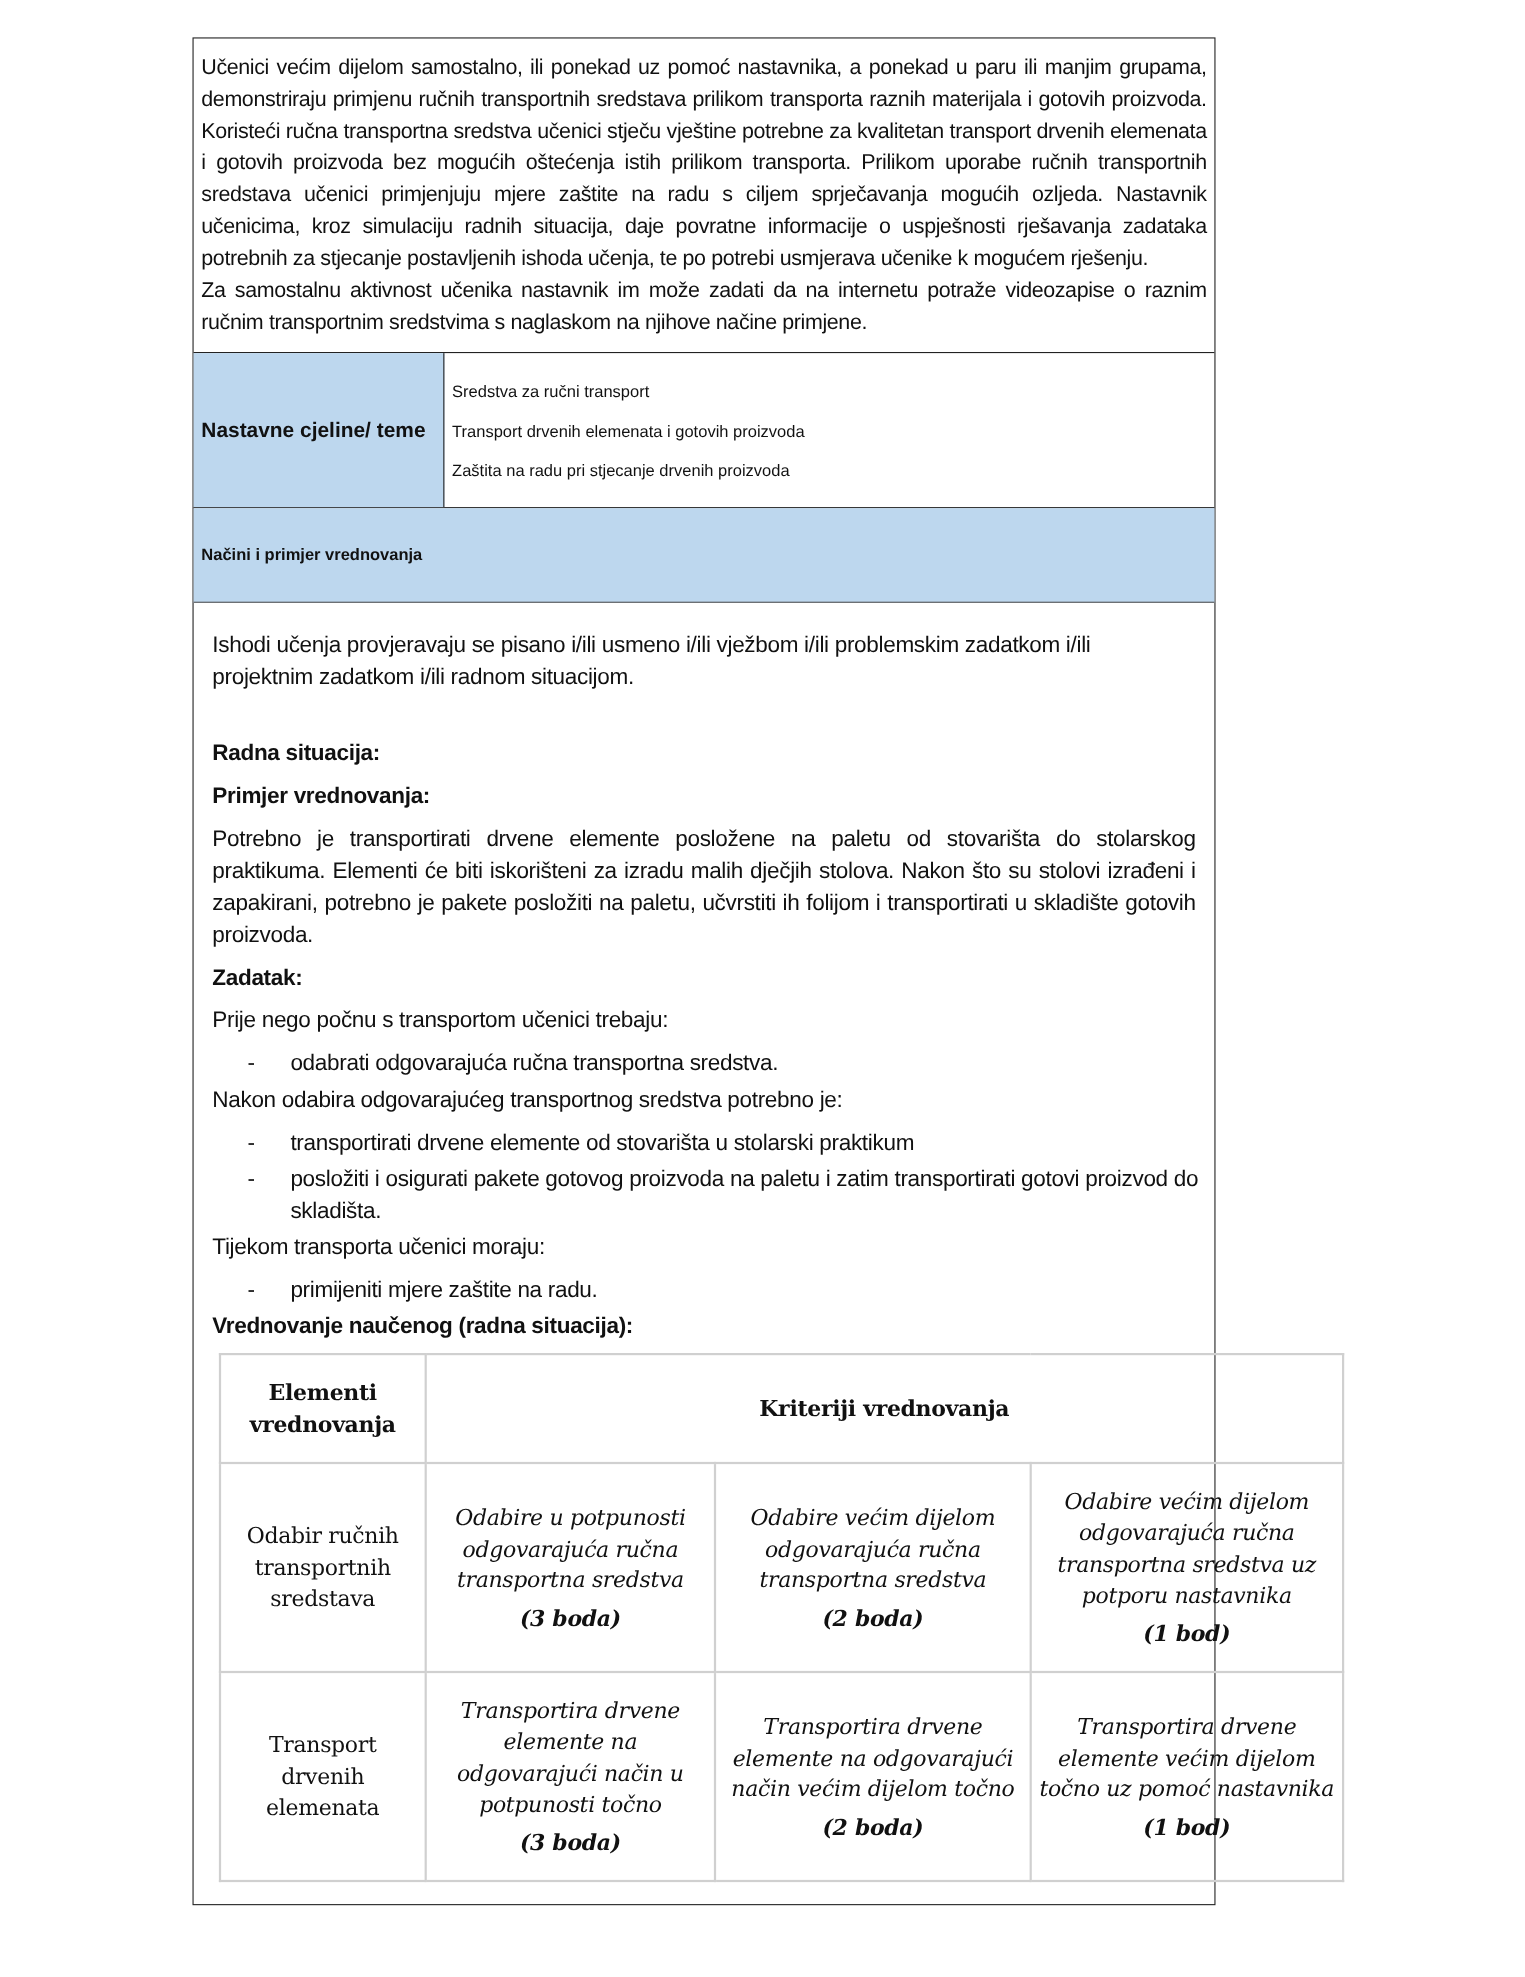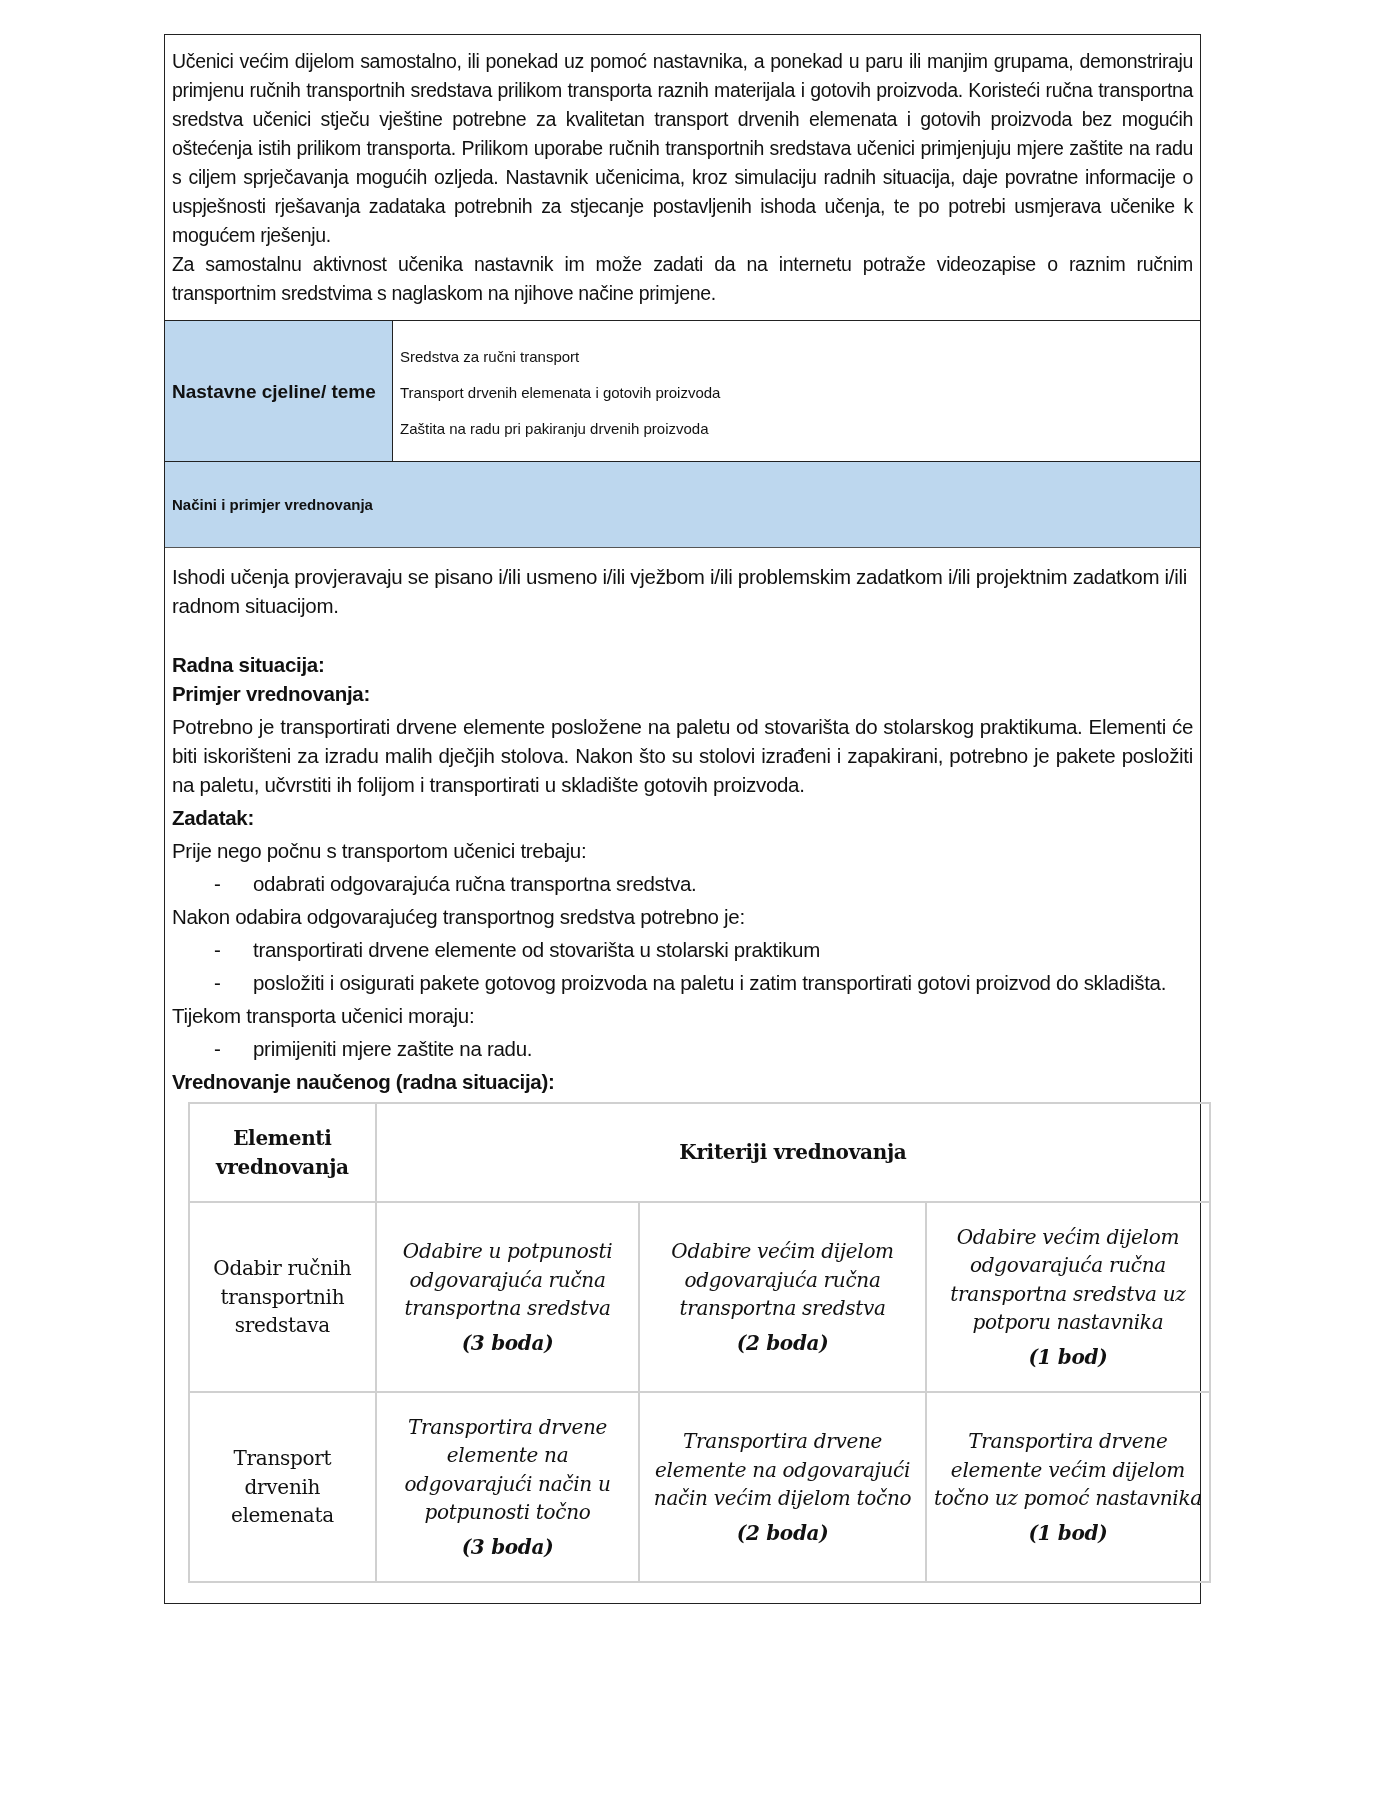--- a/index.html
+++ b/index.html
@@ -1,18 +1,18 @@
 <!DOCTYPE html>
 <html><head>
   <meta charset="utf-8">
   <style>
     html, body { margin: 0; padding: 0; background: #ffffff; }
     body { width: 1386px; height: 1797px; position: relative; font-family: "Liberation Serif", "DejaVu Serif", serif; color: #111; }
     .outer {
-      position: absolute; left: 164px; top: 34px; width: 1037px;
+      position: absolute; left: 175px; top: 34px; width: 930px;
       border: 1.5px solid #222; box-sizing: border-box;
     }
     .cond { font-family: "Liberation Sans Narrow", "Liberation Sans", sans-serif; }
     .intro {
       padding: 12px 7px 12px 7px; font-size: 19.5px; line-height: 29px;
       text-align: justify; letter-spacing: -0.35px;
       border-bottom: 1.5px solid #222;
     }
     .intro p { margin: 0; }
     .row-units { display: flex; border-bottom: 1.5px solid #222; height: 140px; }
@@ -22,21 +22,21 @@
       font-weight: bold; font-size: 19px; line-height: 29px;
     }
     .units-list { padding: 18px 7px; font-size: 15px; line-height: 36px; }
     .units-list div { white-space: nowrap; }
     .eval-header {
       background: #bdd7ee; height: 85px; display: flex; align-items: center;
       padding: 0 7px; font-weight: bold; font-size: 15px;
       border-bottom: 1.5px solid #555;
     }
     .eval-body { padding: 14px 7px 12px 7px; font-size: 20.5px; line-height: 29px; letter-spacing: -0.3px; }
-    .eval-body p { margin: 0; }
+    .eval-body p { margin: 10px; }
     .gap { height: 26px; }
     .bold { font-weight: bold; }
     .justify { text-align: justify; }
     .dash-item { display: flex; padding-left: 42px; margin: 4px 0; }
     .dash-item .dash { width: 39px; flex: none; }
     .mt4 { margin-top: 4px !important; }
     table.rubric {
       border-collapse: collapse; width: 1023px; margin: 6px 0 8px 16px; table-layout: fixed;
     }
     table.rubric td, table.rubric th {
@@ -58,21 +58,21 @@
   <div class="intro cond">
     <p>Učenici većim dijelom samostalno, ili ponekad uz pomoć nastavnika, a ponekad u paru ili manjim grupama, demonstriraju primjenu ručnih transportnih sredstava prilikom transporta raznih materijala i gotovih proizvoda. Koristeći ručna transportna sredstva učenici stječu vještine potrebne za kvalitetan transport drvenih elemenata i gotovih proizvoda bez mogućih oštećenja istih prilikom transporta. Prilikom uporabe ručnih transportnih sredstava učenici primjenjuju mjere zaštite na radu s ciljem sprječavanja mogućih ozljeda. Nastavnik učenicima, kroz simulaciju radnih situacija, daje povratne informacije o uspješnosti rješavanja zadataka potrebnih za stjecanje postavljenih ishoda učenja, te po potrebi usmjerava učenike k mogućem rješenju.</p>
     <p>Za samostalnu aktivnost učenika nastavnik im može zadati da na internetu potraže videozapise o raznim ručnim transportnim sredstvima s naglaskom na njihove načine primjene.</p>
   </div>
 
   <div class="row-units">
     <div class="units-label cond">Nastavne cjeline/ teme</div>
     <div class="units-list cond">
       <div>Sredstva za ručni transport</div>
       <div>Transport drvenih elemenata i gotovih proizvoda</div>
-      <div>Zaštita na radu pri pakiranju drvenih proizvoda</div>
+      <div>Zaštita na radu pri stjecanje drvenih proizvoda</div>
     </div>
   </div>
 
   <div class="eval-header cond">Načini i primjer vrednovanja</div>
 
   <div class="eval-body cond">
     <p>Ishodi učenja provjeravaju se pisano i/ili usmeno i/ili vježbom i/ili problemskim zadatkom i/ili projektnim zadatkom i/ili radnom situacijom.</p>
     <div class="gap"></div>
     <p class="bold mt4">Radna situacija:</p>
     <p class="bold">Primjer vrednovanja:</p>

